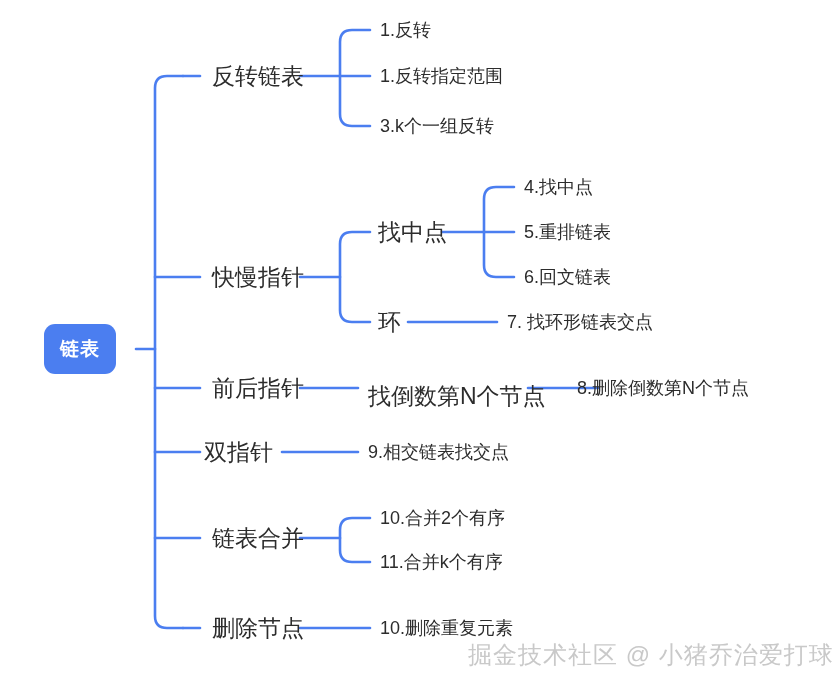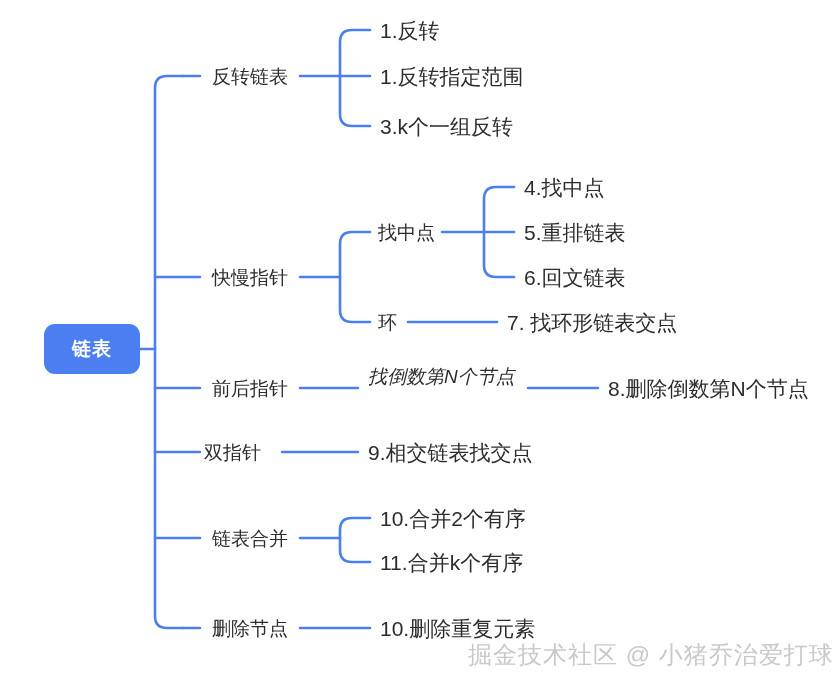--- a/index.html
+++ b/index.html
@@ -24,21 +24,21 @@
     position: absolute;
     left: 0;
     top: 0;
     width: 837px;
     height: 677px;
   }
   .node-root {
     position: absolute;
     left: 44px;
     top: 324px;
-    width: 96px;
+    width: 72px;
     height: 50px;
     border-radius: 11px;
     background: #4b7ef0;
     color: #ffffff;
     font-size: 19px;
     font-weight: bold;
     letter-spacing: 1px;
     display: flex;
     align-items: center;
     justify-content: center;
@@ -46,25 +46,25 @@
   }
   .label {
     position: absolute;
     font-size: 17.5px;
     color: #2b2b2b;
     white-space: nowrap;
     line-height: 1;
     transform: translateY(-50%);
   }
   .label.branch {
-    font-size: 19px;
+    font-size: 23px;
     color: #2c2c2c;
   }
   .label.leaf {
-    font-size: 21px;
+    font-size: 18px;
     color: #2c2c2c;
   }
   .watermark {
     position: absolute;
     left: 468px;
     top: 639px;
     font-size: 24px;
     color: #c9c9c9;
     white-space: nowrap;
     letter-spacing: 1px;
@@ -132,22 +132,22 @@
 
   <div class="label branch" style="left:378px; top:232px;">找中点</div>
   <div class="label branch" style="left:378px; top:322px;">环</div>
 
   <div class="label leaf" style="left:524px; top:187px;">4.找中点</div>
   <div class="label leaf" style="left:524px; top:232px;">5.重排链表</div>
   <div class="label leaf" style="left:524px; top:277px;">6.回文链表</div>
 
   <div class="label leaf" style="left:507px; top:322px;">7. 找环形链表交点</div>
 
-  <div class="label branch" style="left:368px; top:376px;font-style:italic;">找倒数第N个节点</div>
-  <div class="label leaf" style="left:608px; top:388px;">8.删除倒数第N个节点</div>
+  <div class="label branch" style="left:368px; top:396px;">找倒数第N个节点</div>
+  <div class="label leaf" style="left:577px; top:388px;">8.删除倒数第N个节点</div>
 
   <div class="label leaf" style="left:368px; top:452px;">9.相交链表找交点</div>
 
   <div class="label leaf" style="left:380px; top:518px;">10.合并2个有序</div>
   <div class="label leaf" style="left:380px; top:562px;">11.合并k个有序</div>
 
   <div class="label leaf" style="left:380px; top:628px;">10.删除重复元素</div>
 
   <div class="watermark">掘金技术社区 @ 小猪乔治爱打球</div>
 

